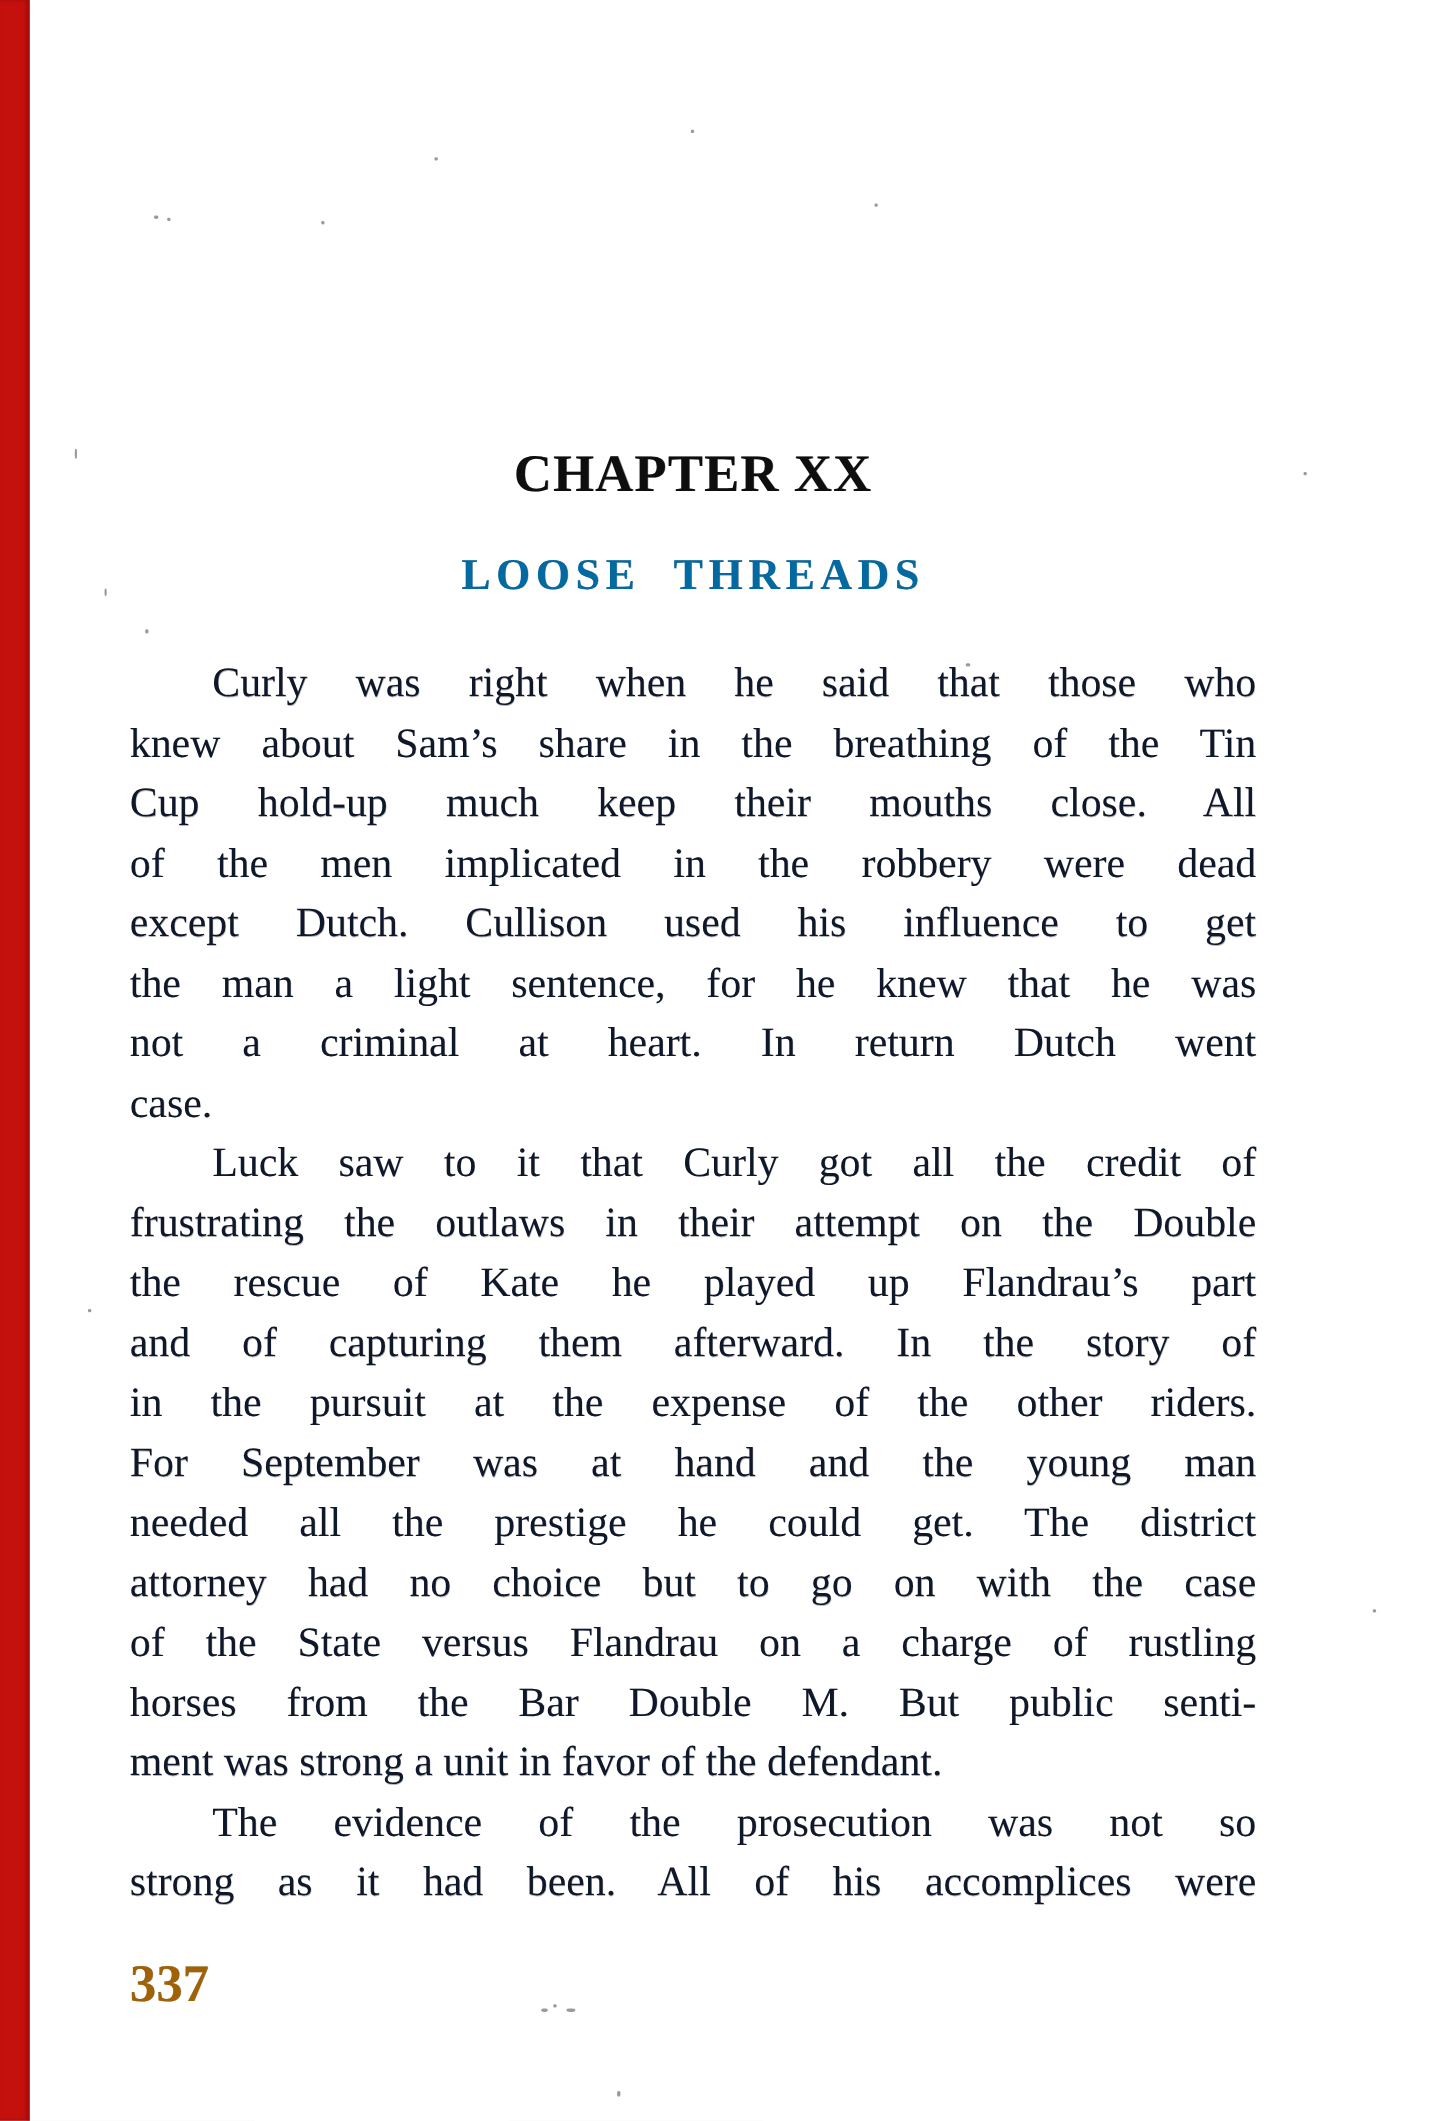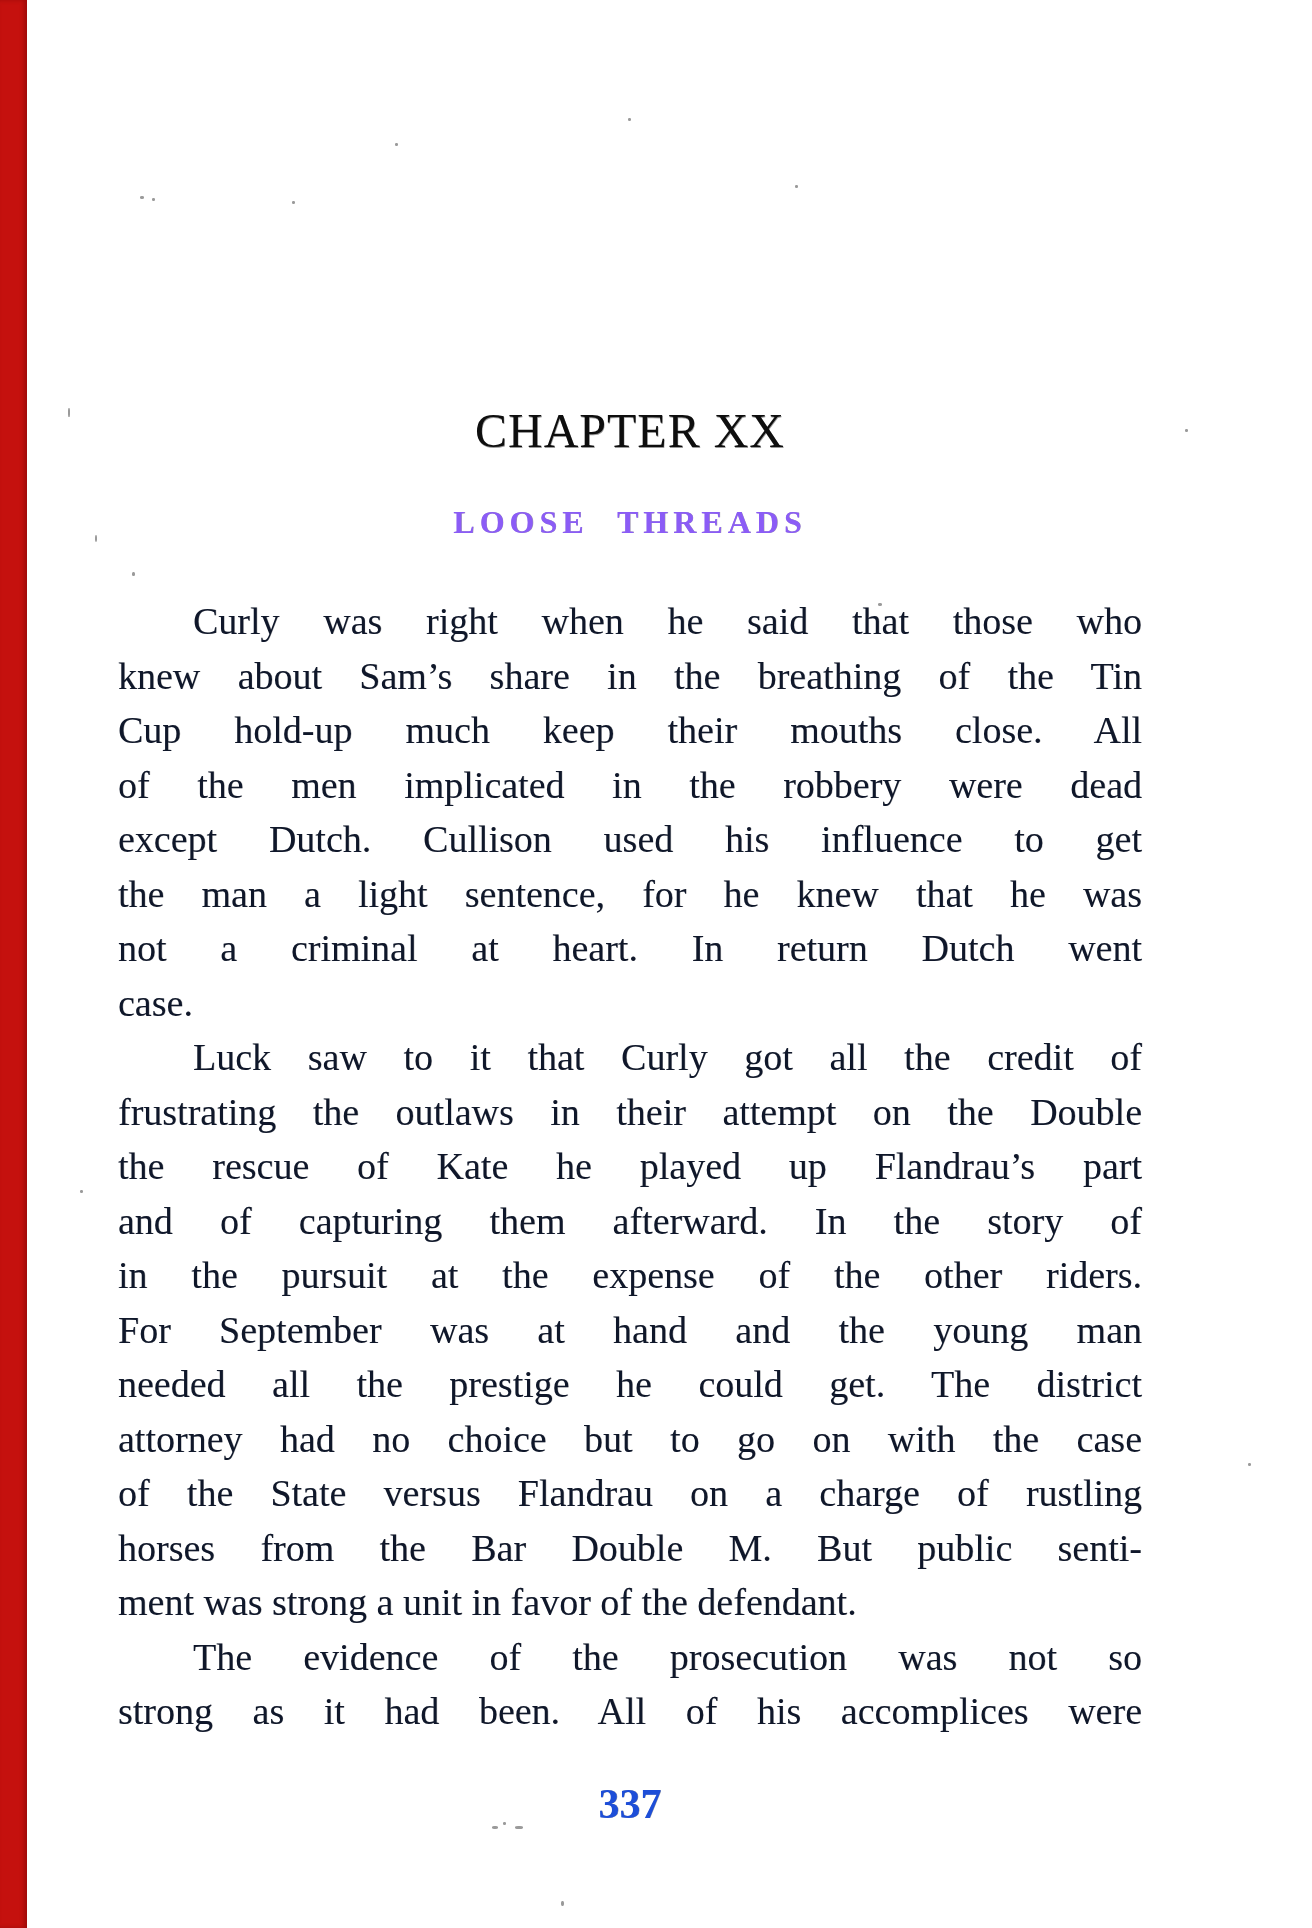--- a/index.html
+++ b/index.html
@@ -14,51 +14,51 @@
     color:var(--ink,#151515);
   }
   .spine{
     position:absolute;left:0;top:0;width:27px;height:1928px;
     background:var(--spine,#c5110e);
     box-shadow:inset -3px 0 4px rgba(90,0,0,.35);
   }
   .chapter{
     position:absolute;left:118px;top:404px;width:1024px;height:54px;
     margin:0;text-align:center;
-    font-size:48px;font-weight:400;line-height:54px;
+    font-size:48px;font-weight:700;line-height:54px;
     letter-spacing:1px;color:#0e0e0e;
     text-shadow:0.5px 0.5px 0 rgba(0,0,0,.4);
   }
   .section{
     position:absolute;left:118px;top:500px;width:1024px;height:44px;
     margin:0;text-align:center;
-    font-size:32px;font-weight:700;line-height:44px;
-    letter-spacing:5px;word-spacing:16px;color:#8b5cf6;
+    font-size:40px;font-weight:700;line-height:44px;
+    letter-spacing:5px;word-spacing:16px;color:#0369a1;
     text-shadow:0.4px 0.4px 0 rgba(0,0,0,.35);
   }
   .body-text{
     position:absolute;left:118px;top:594px;width:1024px;
     font-size:38px;color:#0f172a;
     text-shadow:0.4px 0.4px 0 rgba(20,20,20,.3);
   }
   .line{
     height:54.5px;line-height:54.5px;
     white-space:nowrap;
     text-align:left;
   }
   .line.just{
     white-space:normal;
     text-align:justify;
     text-align-last:justify;
   }
   .line.indent{text-indent:75px;}
   .pagenum{
     position:absolute;left:118px;top:1780px;width:1024px;height:48px;
-    text-align:center;font-size:42px;font-weight:700;line-height:48px;
-    color:#1d4ed8;text-shadow:0.4px 0.4px 0 rgba(0,0,0,.35);
+    font-size:48px;font-weight:700;line-height:48px;
+    color:#a16207;text-shadow:0.4px 0.4px 0 rgba(0,0,0,.35);
   }
   .speck{
     position:absolute;background:#6f6f6f;border-radius:40%;opacity:.7;
   }
 </style>
 </head>
 <body>
 
 <div class="page" style="--paper: #ffffff; --ink: #141414; --spine: #c5110e;">
   <div class="spine"></div>

